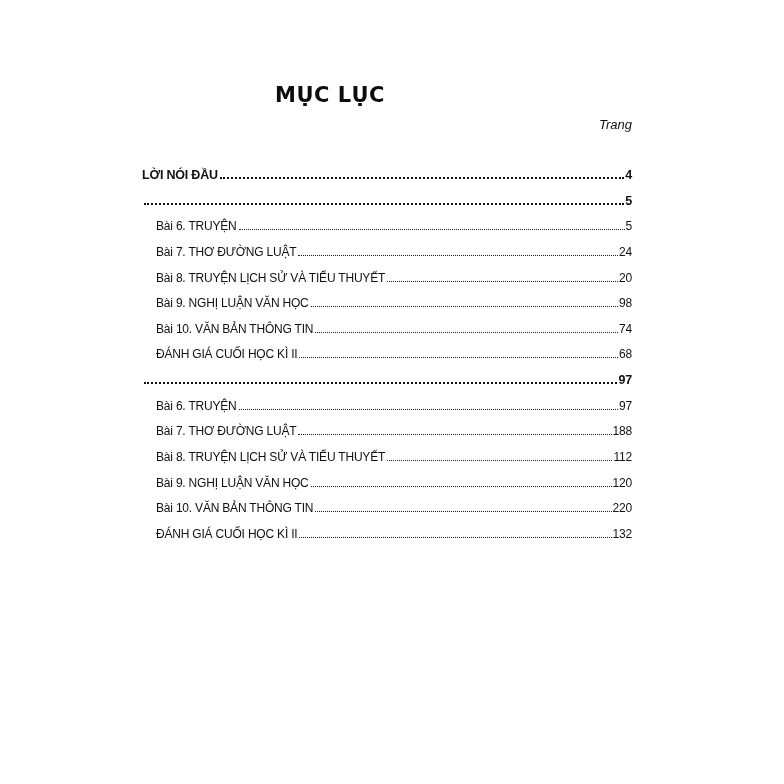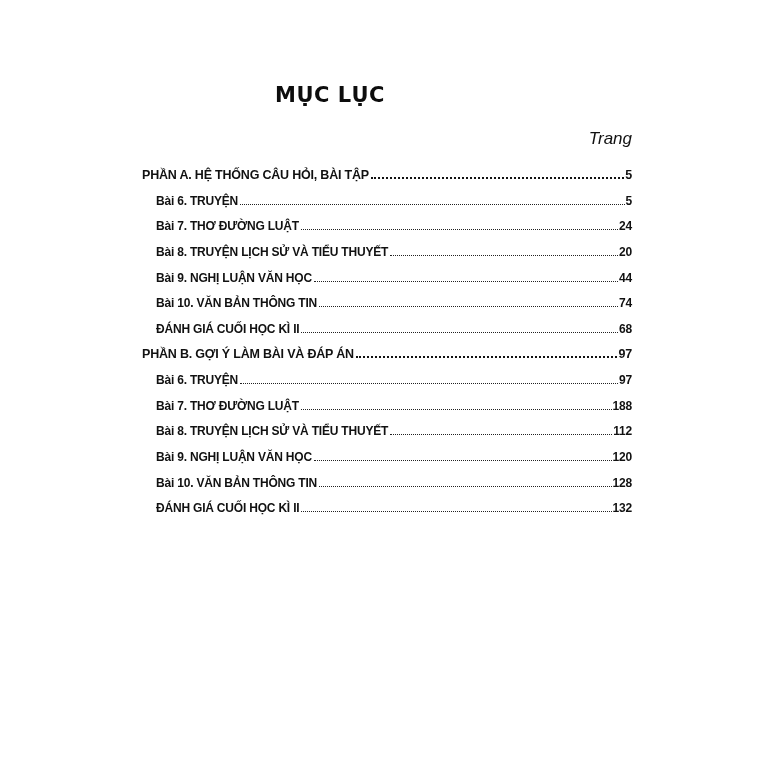--- a/index.html
+++ b/index.html
@@ -31,23 +31,22 @@
       font-weight: bold;
       font-size: 21px;
       letter-spacing: 0.5px;
       color: #0d0d0d;
     }
     .trang {
       position: absolute;
       right: 152px;
       top: 117px;
       font-style: italic;
-      font-size: 17px;
+      font-size: 13px;
       color: #111111;
-      margin-top: 12px;
     }
     .toc {
       position: absolute;
       left: 142px;
       top: 165px;
       width: 490px;
     }
     .row {
       display: flex;
       align-items: baseline;
@@ -57,21 +56,20 @@
     }
     .row.lvl1 {
       font-weight: bold;
       font-size: 12.5px;
       letter-spacing: -0.2px;
     }
     .row.lvl2 {
       padding-left: 14px;
       font-size: 12px;
       letter-spacing: -0.2px;
-      font-weight: bold;
     }
     .row .label {
       flex: 0 0 auto;
     }
     .row .leader {
       flex: 1 1 auto;
       overflow: hidden;
       margin: 0 1px 0 2px;
       position: relative;
       height: 10px;
@@ -93,21 +91,25 @@
   </style>
 </head>
 <body>
 
 <div class="page">
   <div class="title">MỤC LỤC</div>
   <div class="trang">Trang</div>
 
   <div class="toc">
     <div class="row lvl1">
-      <span class="label">PHẦN A. HỆ THỐNG CÂU HỎI, BÀI TẬP</span>
+      <span class="label">LỜI NÓI ĐẦU</span>
+      <span class="leader"></span>
+      <span class="page-num">4</span>
+    </div>
+    <div class="row lvl1">
       <span class="leader"></span>
       <span class="page-num">5</span>
     </div>
     <div class="row lvl2">
       <span class="label">Bài 6. TRUYỆN</span>
       <span class="leader"></span>
       <span class="page-num">5</span>
     </div>
     <div class="row lvl2">
       <span class="label">Bài 7. THƠ ĐƯỜNG LUẬT</span>
@@ -115,34 +117,33 @@
       <span class="page-num">24</span>
     </div>
     <div class="row lvl2">
       <span class="label">Bài 8. TRUYỆN LỊCH SỬ VÀ TIỂU THUYẾT</span>
       <span class="leader"></span>
       <span class="page-num">20</span>
     </div>
     <div class="row lvl2">
       <span class="label">Bài 9. NGHỊ LUẬN VĂN HỌC</span>
       <span class="leader"></span>
-      <span class="page-num">44</span>
+      <span class="page-num">98</span>
     </div>
     <div class="row lvl2">
       <span class="label">Bài 10. VĂN BẢN THÔNG TIN</span>
       <span class="leader"></span>
       <span class="page-num">74</span>
     </div>
     <div class="row lvl2">
       <span class="label">ĐÁNH GIÁ CUỐI HỌC KÌ II</span>
       <span class="leader"></span>
       <span class="page-num">68</span>
     </div>
     <div class="row lvl1">
-      <span class="label">PHẦN B. GỢI Ý LÀM BÀI VÀ ĐÁP ÁN</span>
       <span class="leader"></span>
       <span class="page-num">97</span>
     </div>
     <div class="row lvl2">
       <span class="label">Bài 6. TRUYỆN</span>
       <span class="leader"></span>
       <span class="page-num">97</span>
     </div>
     <div class="row lvl2">
       <span class="label">Bài 7. THƠ ĐƯỜNG LUẬT</span>
@@ -155,21 +156,21 @@
       <span class="page-num">112</span>
     </div>
     <div class="row lvl2">
       <span class="label">Bài 9. NGHỊ LUẬN VĂN HỌC</span>
       <span class="leader"></span>
       <span class="page-num">120</span>
     </div>
     <div class="row lvl2">
       <span class="label">Bài 10. VĂN BẢN THÔNG TIN</span>
       <span class="leader"></span>
-      <span class="page-num">128</span>
+      <span class="page-num">220</span>
     </div>
     <div class="row lvl2">
       <span class="label">ĐÁNH GIÁ CUỐI HỌC KÌ II</span>
       <span class="leader"></span>
       <span class="page-num">132</span>
     </div>
   </div>
 </div>
 
 </body></html>

